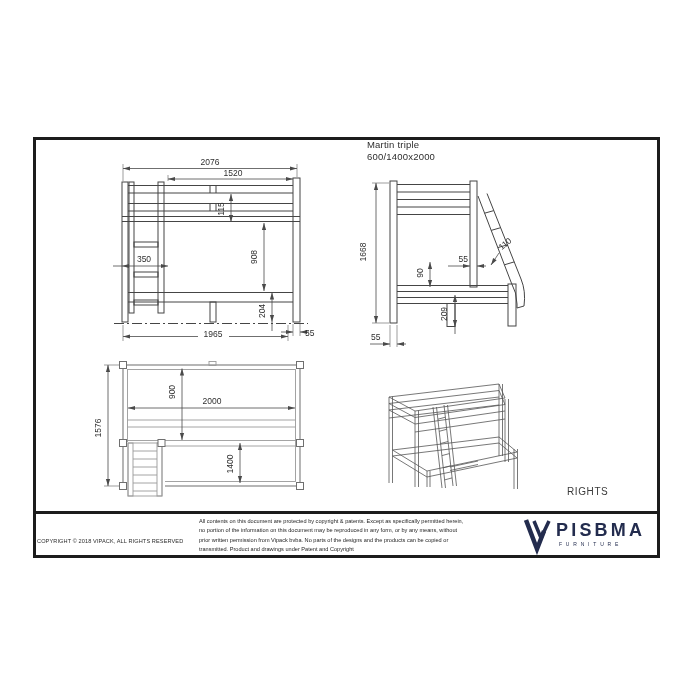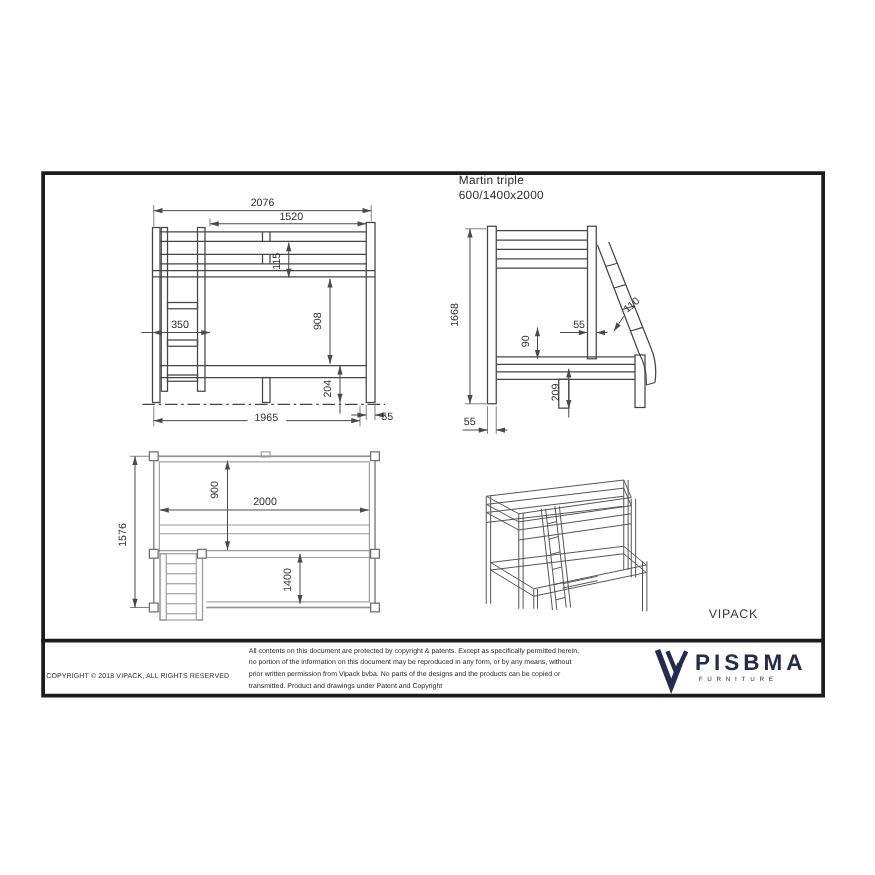--- a/index.html
+++ b/index.html
@@ -213,21 +213,21 @@
                            M514,449 L514,489 M517.5,449 L517.5,489
                            M427,471 L427,487 M430,471 L430,487
                            M450,467 L478,461 M450,470.5 L478,464.5"></path>
 
       <path class="p3d" d="M433,407 L442,488 M436.5,407 L445.5,488 M444,405 L453,486 M447.5,405 L456.5,486
                            M437.9,419.2 L445.4,417.2 M439.2,431.3 L446.7,429.3 M440.6,443.5 L448.1,441.5
                            M441.9,455.6 L449.4,453.6 M443.3,467.8 L450.8,465.8 M444.6,479.9 L452.1,477.9"></path>
     </g>
   </svg>
 
-  <div id="product-code" class="abs">VIPACK</div>
+  <div id="product-code" class="abs">RIGHTS</div>
 
   <div id="copyright" class="abs">COPYRIGHT  © 2018 VIPACK, ALL RIGHTS RESERVED</div>
 
   <div id="legal" class="abs">
     <div>All contents on this document are protected by copyright &amp; patents. Except as specifically permitted herein,</div>
     <div>no portion of the information on this document may be reproduced in any form, or by any means, without</div>
     <div>prior written permission from Vipack bvba. No parts of the designs and the products can be copied or</div>
     <div>transmitted. Product and drawings under Patent and Copyright</div>
   </div>
 

